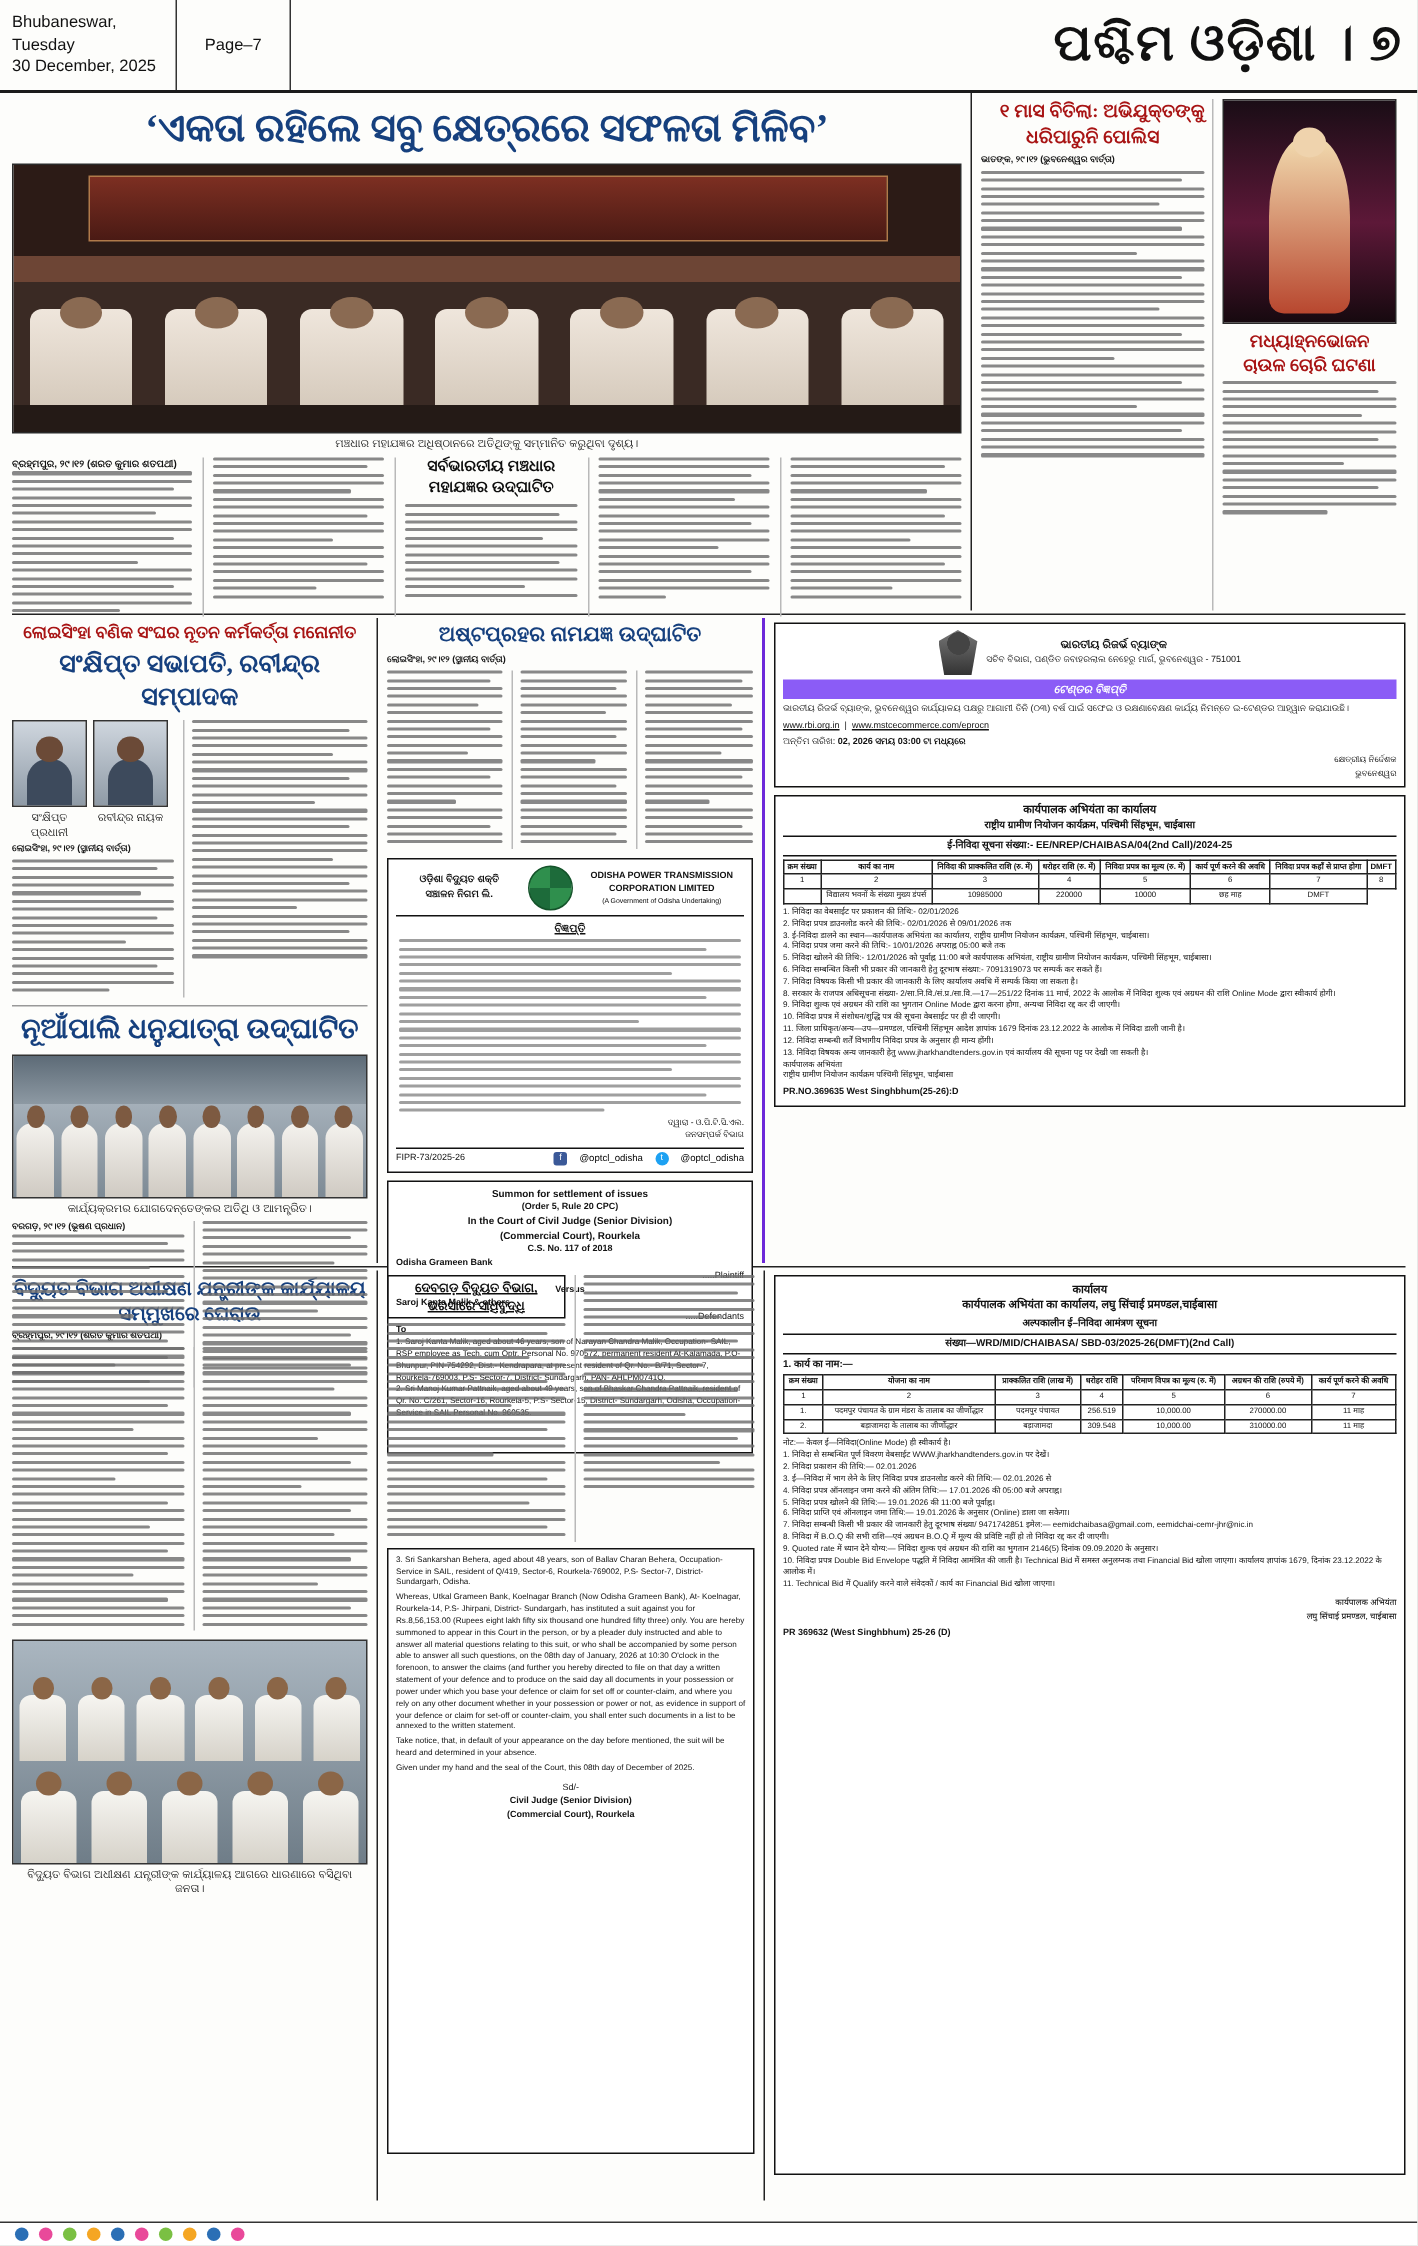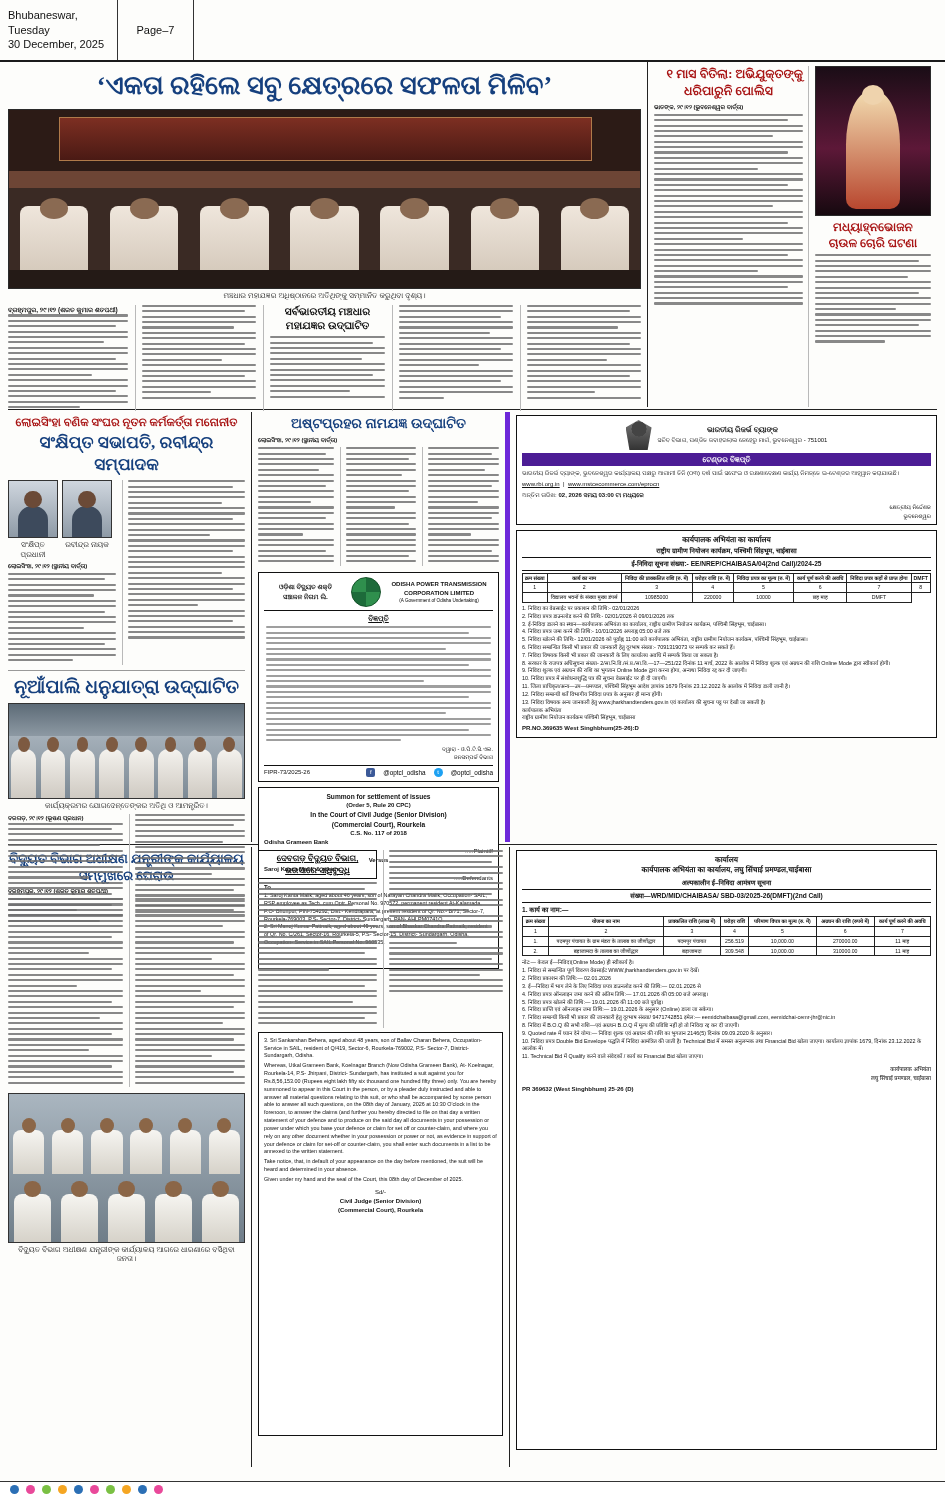--- a/index.html
+++ b/index.html
@@ -213,20 +213,23 @@
 <body>
 
 <div id="page">
 
   <div class="masthead">
     <div class="dateline">
       <div>Bhubaneswar, Tuesday</div>
       <div>30 December, 2025</div>
     </div>
     <div class="pageno">Page–7</div>
+    <div class="paper-title">
+      <span>ପଶ୍ଚିମ ଓଡ଼ିଶା । ୭</span>
+    </div>
   </div>
 
   <div style="display:flex; height:345px;">
 
     <div style="width:648px; padding:4px 6px 0 8px; border-right:1px solid #222;">
       <div class="od-head hl-blue" style="font-size:26px; line-height:1.25; padding:4px 0 6px;">‘ଏକତା ରହିଲେ ସବୁ କ୍ଷେତ୍ରରେ ସଫଳତା ମିଳିବ’</div>
 
       <div style="display:flex; gap:5px;">
         <div style="flex:1.52;">
           <div class="photo p1" style="height:180px;">
@@ -578,21 +581,21 @@
                 <div class="ln"></div>
               <div class="ln"></div>
                 <div class="ln s50"></div>
                 <div class="ln"></div>
             </div>
           </div>
         </div>
       </div>
     </div>
 
-    <div style="width:258px; padding:3px 6px 0 6px; border-right:5px solid #6d28d9;">
+    <div style="width:258px; padding:3px 6px 0 6px; border-right:2px solid #6d28d9;">
       <div class="od-head hl-blue" style="font-size:14px; line-height:1.3; margin-bottom:3px;">ଅଷ୍ଟପ୍ରହର ନାମଯଜ୍ଞ ଉଦ୍‌ଘାଟିତ</div>
       <div class="tiny6" style="font-weight:bold;">ଲୋଇସିଂହା, ୨୯।୧୨ (ସ୍ଥାନୀୟ ବାର୍ତ୍ତା)</div>
 
       <div style="display:flex; gap:6px; margin-top:2px;">
         <div style="flex:1;">
           <div class="tb">
             <div class="ln"></div>
               <div class="ln s90"></div>
               <div class="ln"></div>
               <div class="ln"></div>
@@ -753,21 +756,21 @@
     <div style="width:435px; padding:3px 8px 0 6px;">
       <div class="adbox">
         <div class="adbox-inner">
           <div style="display:flex; align-items:center; justify-content:center; gap:6px;">
             <div class="emblem"></div>
             <div style="text-align:center;">
               <div class="tiny8" style="font-weight:bold;">ଭାରତୀୟ ରିଜର୍ଭ ବ୍ୟାଙ୍କ</div>
               <div class="tiny6">ସଚିବ ବିଭାଗ, ପଣ୍ଡିତ ଜବାହରଲାଲ ନେହେରୁ ମାର୍ଗ, ଭୁବନେଶ୍ୱର - 751001</div>
             </div>
           </div>
-          <div class="ad-h tiny8" style="background:#4c1d95; color:#fff; margin:3px 0; padding:1.5px 0;">ଟେଣ୍ଡର ବିଜ୍ଞପ୍ତି</div>
+          <div class="ad-h tiny8" style="background:#8b5cf6; color:#fff; margin:3px 0; padding:1.5px 0;font-style:italic;">ଟେଣ୍ଡର ବିଜ୍ଞପ୍ତି</div>
           <div class="tiny6">ଭାରତୀୟ ରିଜର୍ଭ ବ୍ୟାଙ୍କ, ଭୁବନେଶ୍ୱର କାର୍ଯ୍ୟାଳୟ ପକ୍ଷରୁ ଆଗାମୀ ତିନି (୦୩) ବର୍ଷ ପାଇଁ ସଫେଇ ଓ ରକ୍ଷଣାବେକ୍ଷଣ କାର୍ଯ୍ୟ ନିମନ୍ତେ ଇ-ଟେଣ୍ଡର ଆହ୍ୱାନ କରାଯାଉଛି।</div>
           <div class="tiny6" style="margin-top:2px;">
             <span style="text-decoration:underline;">www.rbi.org.in</span>
             &nbsp;|&nbsp;
             <span style="text-decoration:underline;">www.mstcecommerce.com/eprocn</span>
           </div>
           <div class="tiny6" style="margin-top:2px;">
             <span>ଅନ୍ତିମ ତାରିଖ</span>:
             <b>02, 2026 ସମୟ 03:00 ଟା ମଧ୍ୟରେ</b>
           </div>

